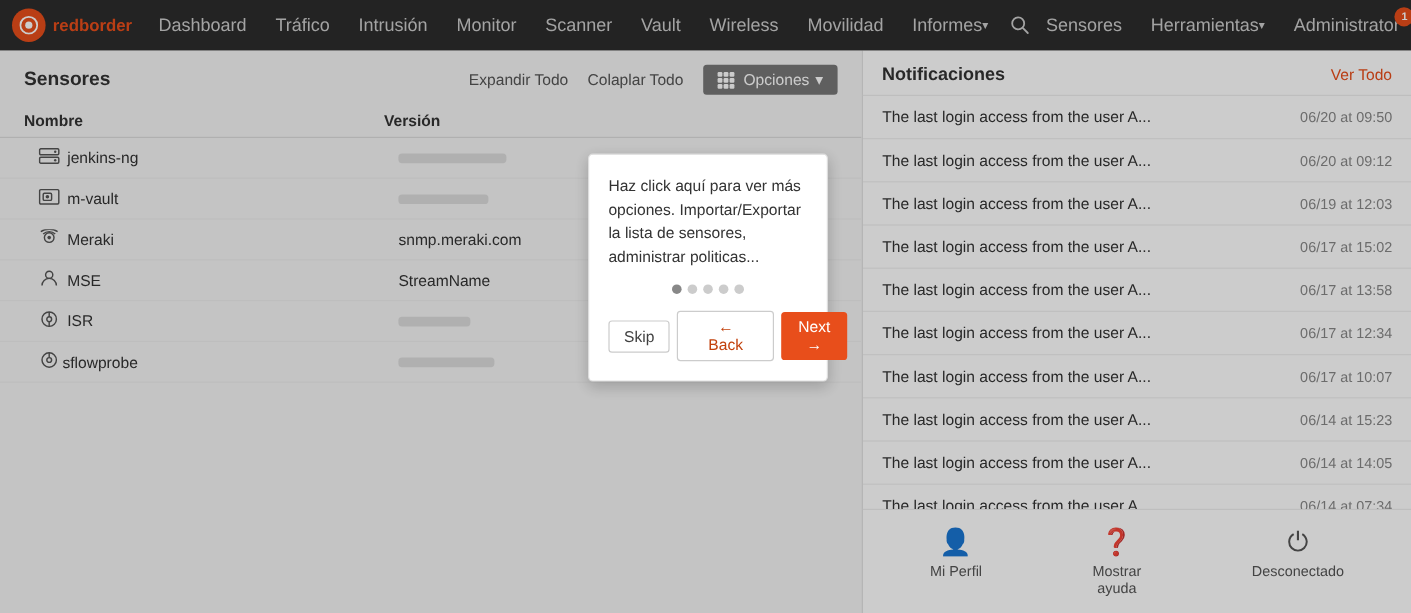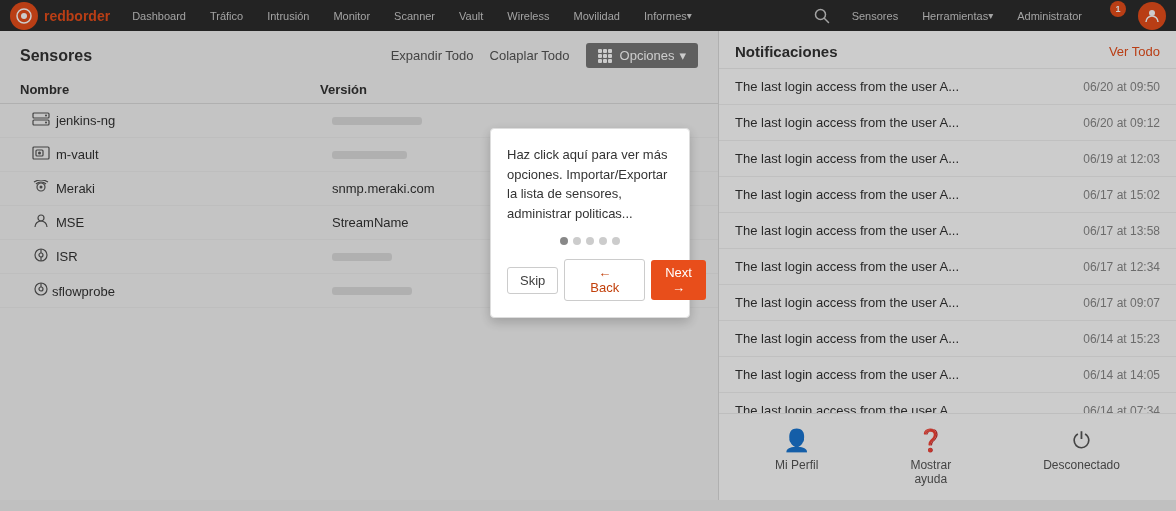--- a/index.html
+++ b/index.html
@@ -1,21 +1,21 @@
 <!DOCTYPE html>
 <html><head>
   <meta charset="utf-8">
   <style>
     * { margin: 0; padding: 0; box-sizing: border-box; }
     body { font-family: Arial, sans-serif; font-size: 13px; background: #f0f0f0; width: 1176px; height: 511px; overflow: hidden; position: relative; }
 
     
     .topnav {
       background: #2c2c2c;
-      height: 31px;
+      height: 42px;
       display: flex;
       align-items: center;
       padding: 0 10px;
       gap: 4px;
       position: relative;
       z-index: 10;
     }
     .topnav-logo {
       display: flex;
       align-items: center;
@@ -29,21 +29,21 @@
       display: flex; align-items: center; justify-content: center;
       color: white; font-size: 11px; font-weight: bold;
     }
     .logo-text { color: #e84e1b; font-size: 14px; font-weight: bold; }
     .nav-item {
       color: #ccc;
       padding: 0 10px;
       height: 42px;
       display: flex; align-items: center;
       cursor: pointer;
-      font-size: 11px;
+      font-size: 15px;
       white-space: nowrap;
     }
     .nav-item.has-arrow::after { content: ' ▾'; font-size: 10px; }
     .nav-spacer { flex: 1; }
     .nav-search {
       width: 32px; height: 32px;
       display: flex; align-items: center; justify-content: center;
       color: #ccc; cursor: pointer; font-size: 16px;
     }
     .nav-avatar {
@@ -528,21 +528,21 @@
         <div class="notif-item">
           <span class="notif-text">The last login access from the user A...</span>
                      <span class="notif-time">06/17 at 13:58</span>
         </div>
         <div class="notif-item">
           <span class="notif-text">The last login access from the user A...</span>
                      <span class="notif-time">06/17 at 12:34</span>
         </div>
         <div class="notif-item">
           <span class="notif-text">The last login access from the user A...</span>
-                     <span class="notif-time">06/17 at 09:07</span>
+                     <span class="notif-time">06/17 at 10:07</span>
         </div>
         <div class="notif-item">
           <span class="notif-text">The last login access from the user A...</span>
                      <span class="notif-time">06/14 at 15:23</span>
         </div>
         <div class="notif-item">
           <span class="notif-text">The last login access from the user A...</span>
                      <span class="notif-time">06/14 at 14:05</span>
         </div>
         <div class="notif-item">

